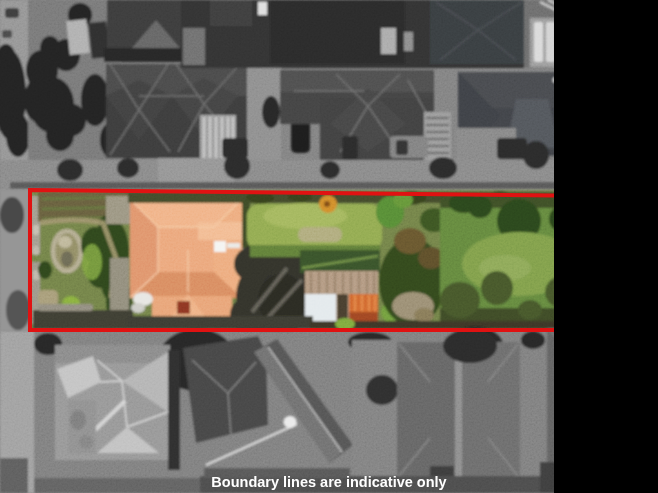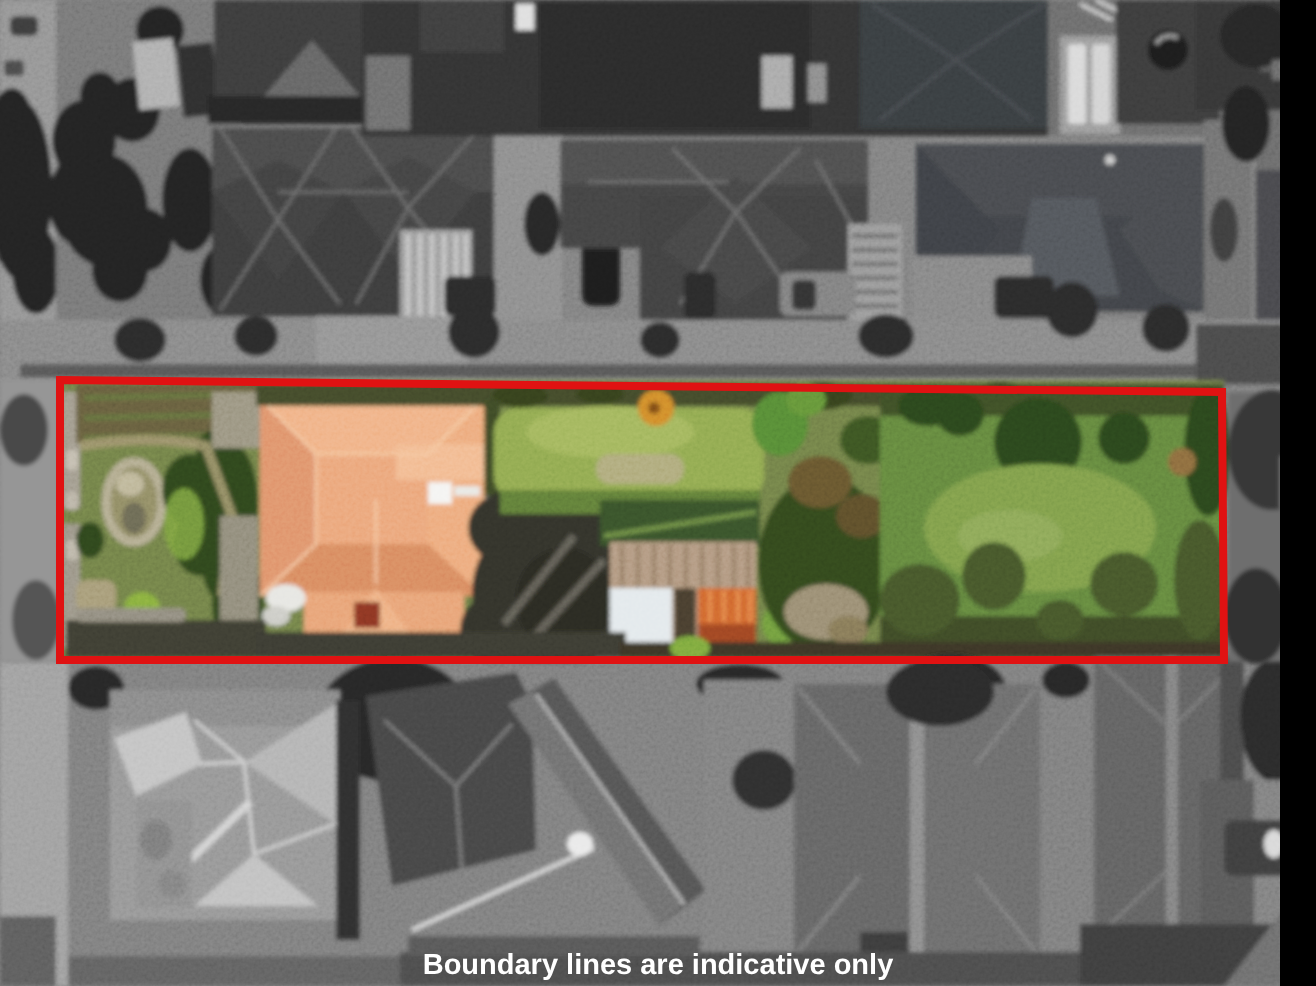--- a/index.html
+++ b/index.html
@@ -1,16 +1,16 @@
 <!DOCTYPE html>
 <html><head>
 <meta charset="utf-8">
 <style>
   html,body{margin:0;padding:0;background:#000;}
-  .wrap{width:640px;height:493px;position:relative;overflow:hidden;font-family:"Liberation Sans",sans-serif;}
+  .wrap{width:554px;height:493px;position:relative;overflow:hidden;font-family:"Liberation Sans",sans-serif;}
 </style>
 </head>
 <body>
 <div class="wrap">
 <svg width="658" height="493" viewBox="0 0 658 493">
 <defs>
   <filter id="b1" x="-20%" y="-20%" width="140%" height="140%">
           <feGaussianBlur stdDeviation="1.1"></feGaussianBlur>
         </filter>
   <filter id="b2" x="-40%" y="-40%" width="180%" height="180%">

